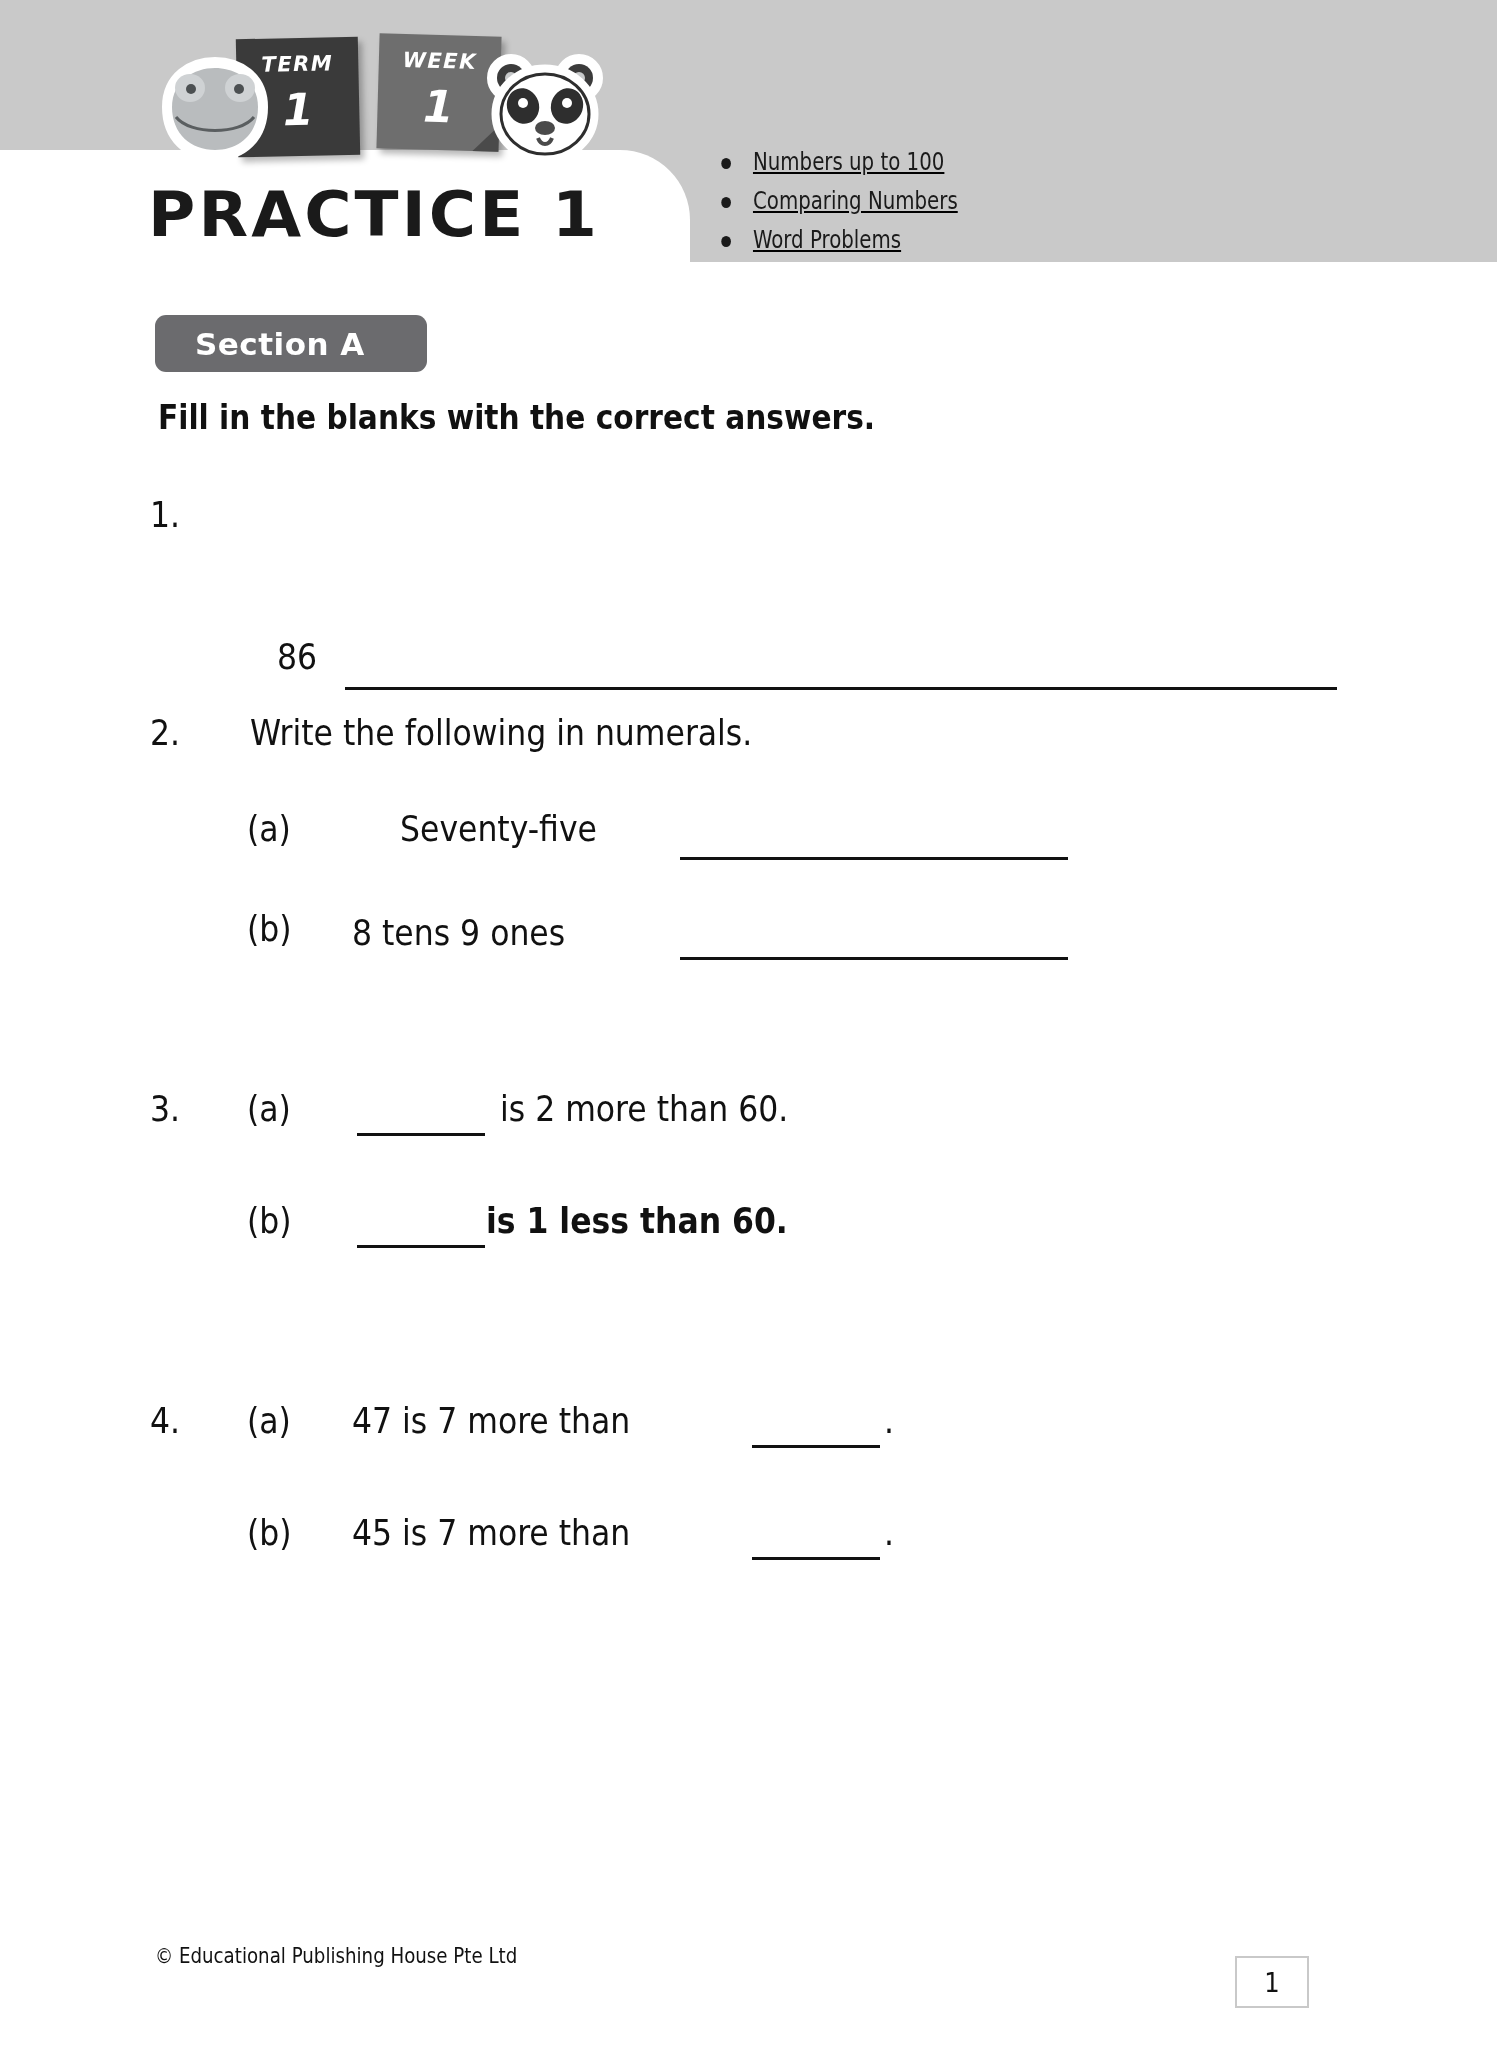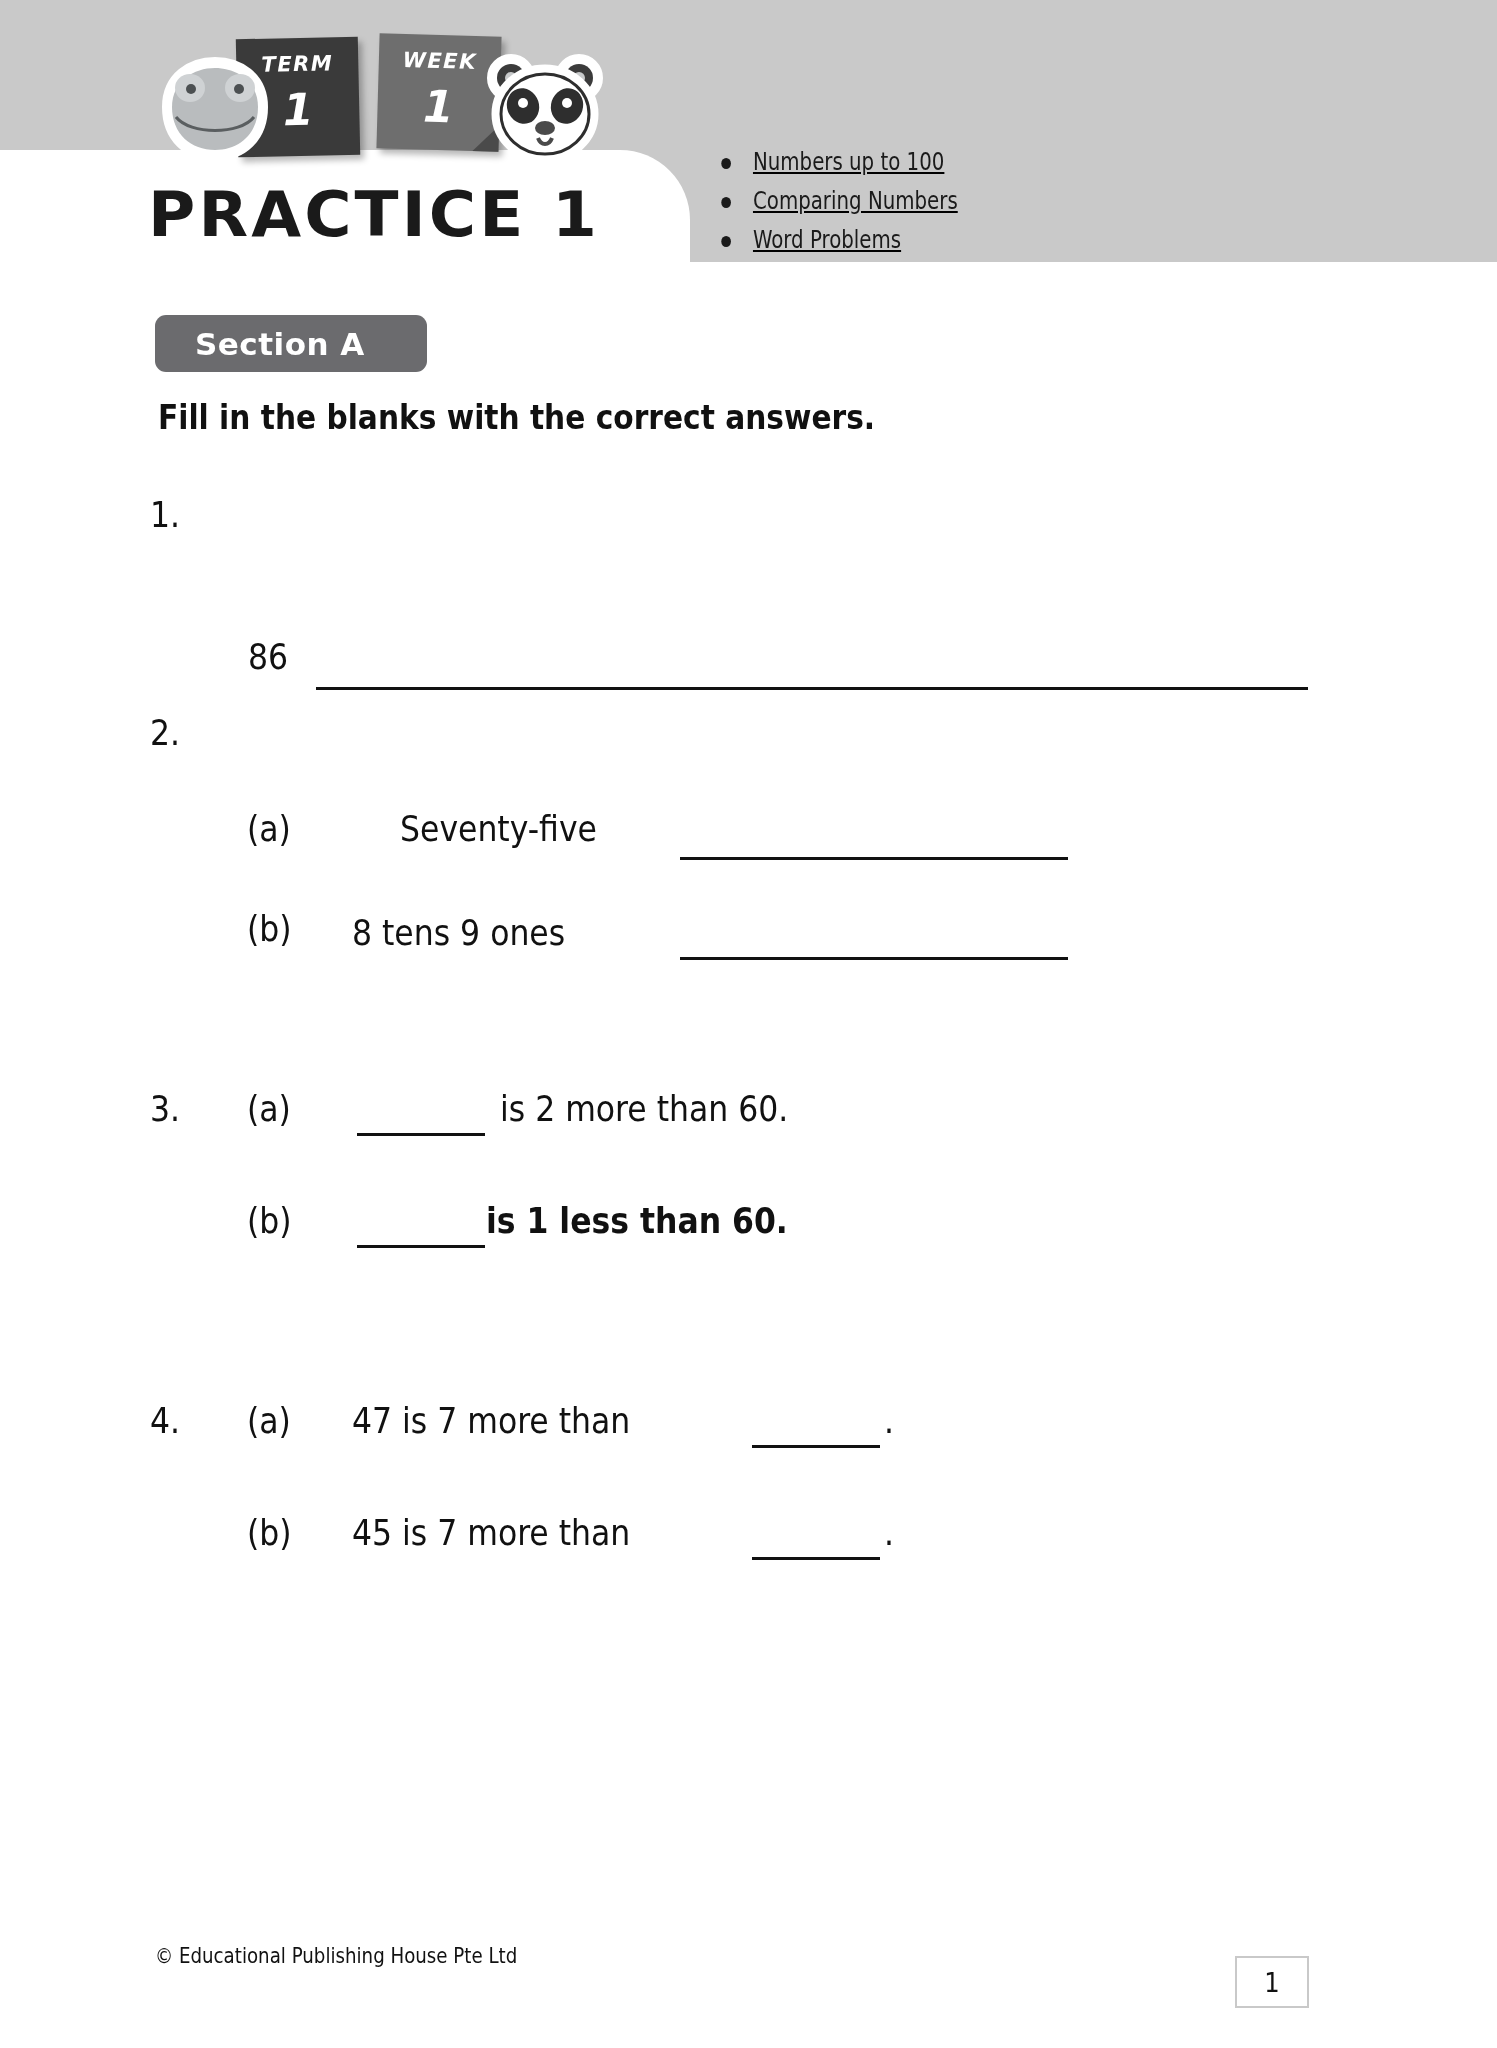--- a/index.html
+++ b/index.html
@@ -310,27 +310,28 @@
 
 <div class="section-badge">Section A</div>
 <div class="instruction">Fill in the blanks with the correct answers.</div>
 
 <div class="qarea">
 
   <div class="qrow" style="height:60px;">
     <span class="qnum" style="left:134px; top:0;">1.</span>
   </div>
 
-  <div class="qrow" style="height:158px;">
+  <div class="qrow" style="height:158px;margin-left:29px;">
     <span class="qtext" style="left:248px; top:82px;">86</span>
     <span class="rule" style="left:316px; top:132px; width:992px;"></span>
   </div>
 
   <div class="qrow" style="height:96px;">
     <span class="qnum" style="left:134px; top:0;">2.</span>
+    <span class="qtext" style="left:250px; top:0;">Write the following in numerals.</span>
   </div>
 
   <div class="qrow" style="height:100px;">
     <span class="qlabel" style="left:247px; top:0;">(a)</span>
     <span class="qtext" style="left:352px; top:0;margin-left:48px;">Seventy-five</span>
     <span class="rule" style="left:680px; top:48px; width:388px;"></span>
   </div>
 
   <div class="qrow" style="height:180px;">
     <span class="qlabel" style="left:247px; top:0;">(b)</span>

